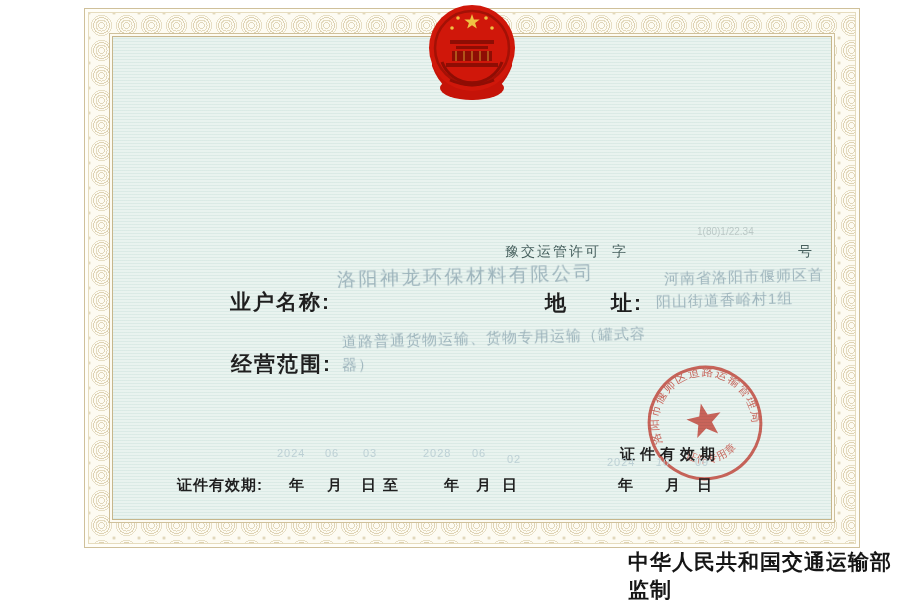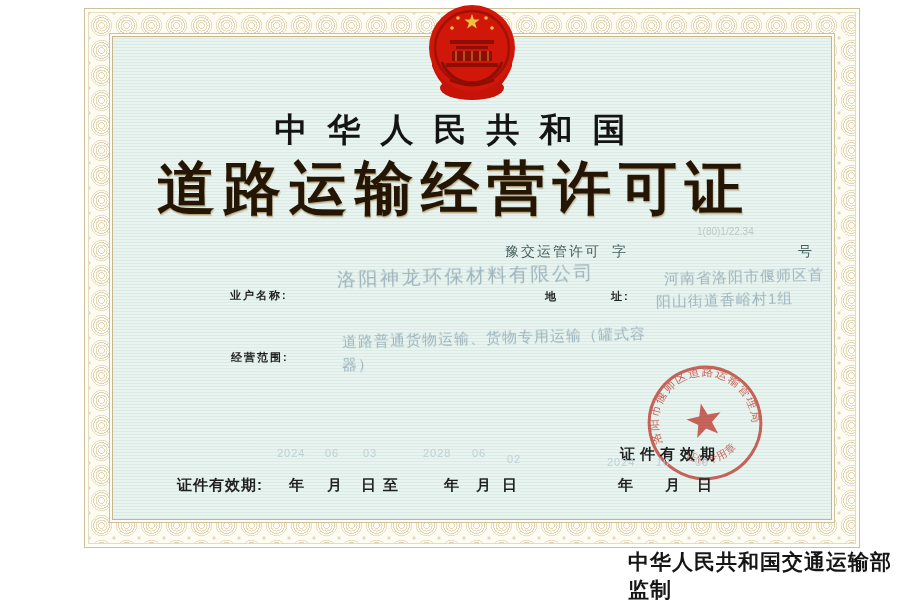--- a/index.html
+++ b/index.html
@@ -39,21 +39,21 @@
   }
   .title2{
     position:absolute;top:150px;left:0;width:100%;text-align:center;
     font-family:"Liberation Serif","DejaVu Serif",serif;
     font-size:58px;font-weight:900;letter-spacing:8px;padding-left:8px;box-sizing:border-box;
     color:#241505;text-shadow:0 1px 0 rgba(158,118,40,.45), 1px 2px 1px rgba(120,88,28,.25);
   }
   
   .permit{font-size:14px;color:#47605e;}
   .lbl{font-weight:bold;color:#1f1f1f;}
-  .lbl17{font-size:11px;letter-spacing:2px;}
+  .lbl17{font-size:21px;letter-spacing:2px;}
   .rowchar{font-size:15px;font-weight:bold;color:#1f1f1f;}
   
   .faded{
     color:#9db4bc;filter:blur(.35px);letter-spacing:1px;
     transform:rotate(-1.6deg);transform-origin:left center;
   }
   .fnum{color:#bdd0d5;font-size:11px;filter:blur(.3px);letter-spacing:1px;}
   .artifact{font-size:10px;color:#9aa8a8;opacity:.55;}
   
   .emblem{position:absolute;left:426px;top:2px;width:92px;height:102px;}
@@ -89,22 +89,20 @@
     <circle cx="66" cy="26" r="1.8" fill="#efc143"></circle>
     <rect x="24" y="38" width="44" height="4" fill="#8e0d04"></rect>
     <rect x="30" y="44" width="32" height="3" fill="#8e0d04"></rect>
     <rect x="26" y="49" width="40" height="10" fill="#8e0d04"></rect>
     <path d="M30,49 V59 M38,49 V59 M46,49 V59 M54,49 V59 M62,49 V59" stroke="#d29a2e" stroke-width="1"></path>
     <rect x="20" y="61" width="52" height="4" fill="#8e0d04"></rect>
     <path d="M16,60 A32,32 0 0 0 76,60" fill="none" stroke="#8e0d04" stroke-width="3"></path>
     <path d="M24,78 Q46,88 68,78" stroke="#8e0d04" stroke-width="3" fill="none"></path>
   </svg>
 
-  <div class="title1">中华人民共和国</div>
-  <div class="title2">道路运输经营许可证</div>
 
   <span class="abs artifact" style="left:697px;top:226px;">1(80)1/22.34</span>
 
   <span class="abs permit" style="left:505px;top:243px;letter-spacing:2px;">豫交运管许可</span>
   <span class="abs permit" style="left:612px;top:243px;">字</span>
   <span class="abs permit" style="left:798px;top:243px;">号</span>
 
   <span class="abs faded" style="left:337px;top:267px;font-size:19px;letter-spacing:2.5px;">洛阳神龙环保材料有限公司</span>
   <span class="abs lbl lbl17" style="left:230px;top:288px;">业户名称:</span>
 

